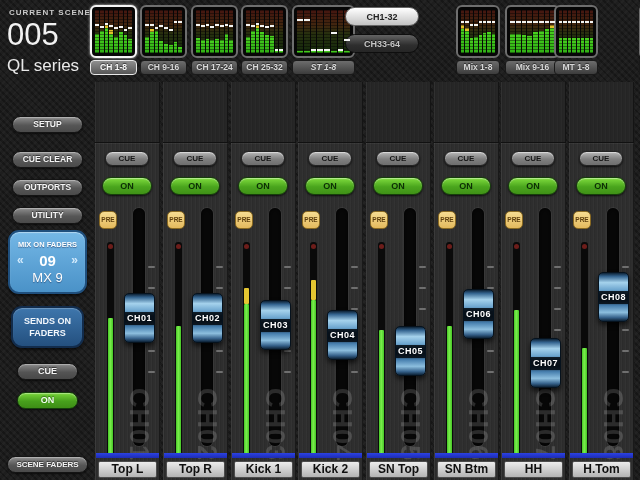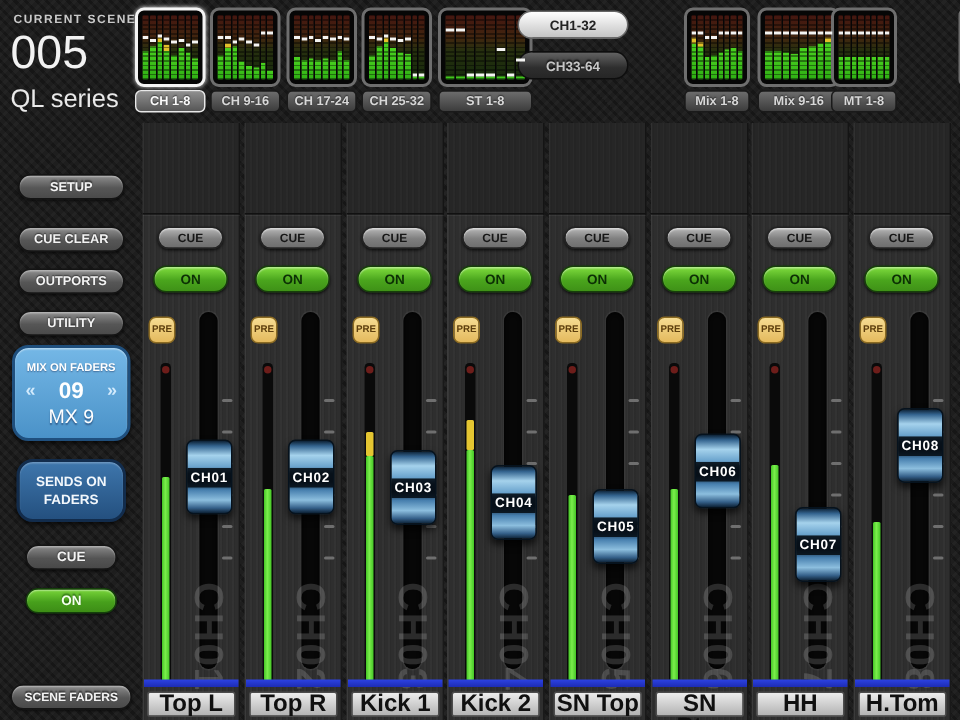--- a/index.html
+++ b/index.html
@@ -150,21 +150,21 @@
   .st-vlabel {
     position:absolute; left:59px; top:306px; width:120px; height:27px;
     transform:rotate(90deg); transform-origin:left top;
     font-size:27px; font-weight:bold; color:rgba(255,255,255,0.15); letter-spacing:1px;
     white-space:nowrap;
   }
   .st-blue { position:absolute; left:1px; top:371px; width:63px; height:5px; background:linear-gradient(180deg,#2c42e2,#1d2cb4); }
   .st-name {
     position:absolute; left:3px; top:379px; width:59px; height:17px; border-radius:2px;
     background:linear-gradient(180deg,#ececec,#b3b3b3); border:1px solid #4c4c4c;
-    color:#101010; font-size:16px; font-weight:bold; text-align:center; line-height:15px;
+    color:#101010; font-size:12px; font-weight:bold; text-align:center; line-height:15px;
   }
 </style>
 </head>
 <body>
 
 <div id="app">
 
   <div class="scene-label">CURRENT SCENE</div>
   <div class="scene-number">005</div>
   <div class="scene-model">QL series</div>
@@ -315,21 +315,21 @@
             <div class="mgreen" style="height: 4%;"></div>
             <div class="mdash" style="bottom: 5%;"></div>
           </div>
           <div class="mbar">
             <div class="mgreen" style="height: 4%;"></div>
             <div class="mdash" style="bottom: 5%;"></div>
           </div>
         </div>
     <div class="mtab">CH 25-32</div>
   </div>
-      <div class="mblock" style="left: 292px; width: 63px;">
+      <div class="mblock" style="left: 292px; width: 63px; font-style: italic;">
     <div class="mpanel">
           <div class="mbar">
             <div class="mgreen" style="height: 4%;"></div>
             <div class="mdash" style="bottom: 74%;"></div>
           </div>
           <div class="mbar">
             <div class="mgreen" style="height: 4%;"></div>
             <div class="mdash" style="bottom: 74%;"></div>
           </div>
           <div class="mbar">

